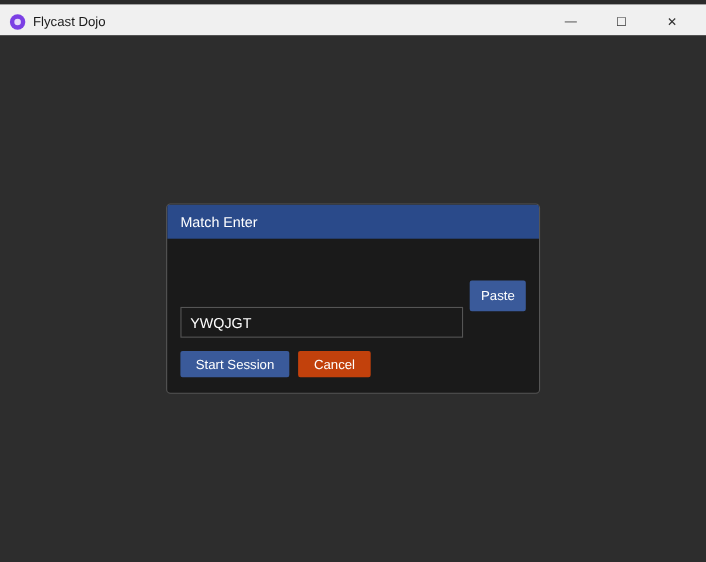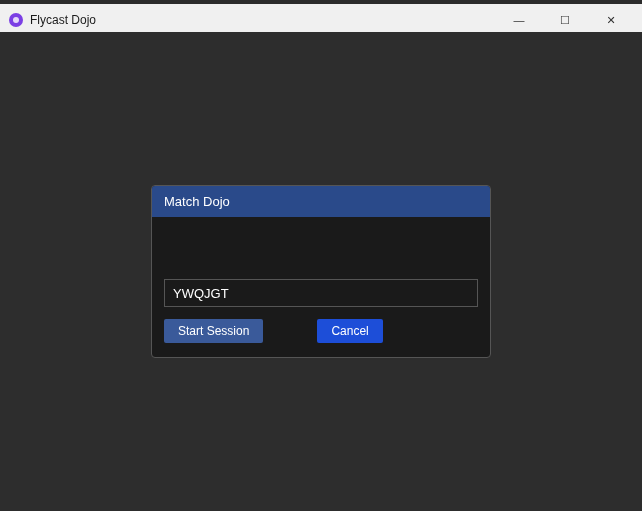--- a/index.html
+++ b/index.html
@@ -145,28 +145,27 @@
       background: #3a5a9a;
       border: none;
       color: #fff;
       padding: 5px 14px;
       font-size: 12px;
       cursor: pointer;
       border-radius: 2px;
     }
 
     .btn-secondary {
-      background: #1d4ed8;
+      background: #c2410c;
       border: none;
       color: #fff;
       padding: 5px 14px;
       font-size: 12px;
       cursor: pointer;
       border-radius: 2px;
-      margin-left: 46px;
     }
   </style>
 </head>
 <body>
 
 <div class="title-bar">
   <div class="title-bar-left">
     <svg class="app-icon" viewBox="0 0 16 16">
       <circle cx="8" cy="8" r="7" fill="#7b3fe4"></circle>
       <circle cx="8" cy="8" r="3" fill="white" opacity="0.8"></circle>
@@ -176,24 +175,25 @@
   <div class="title-bar-controls">
     <button class="title-bar-btn">—</button>
     <button class="title-bar-btn">☐</button>
     <button class="title-bar-btn close">✕</button>
   </div>
 </div>
 
 <div class="main-content">
 
   <div class="dialog">
-    <div class="dialog-header">Match Dojo</div>
+    <div class="dialog-header">Match Enter</div>
     <div class="dialog-body">
       <div class="input-row">
         <input class="match-code-input" type="text" value="YWQJGT" style="">
+        <button class="paste-btn">Paste</button>
       </div>
       <div class="dialog-buttons">
         <button class="btn-primary">Start Session</button>
         <button class="btn-secondary">Cancel</button>
       </div>
     </div>
   </div>
 </div>
 
 </body></html>

